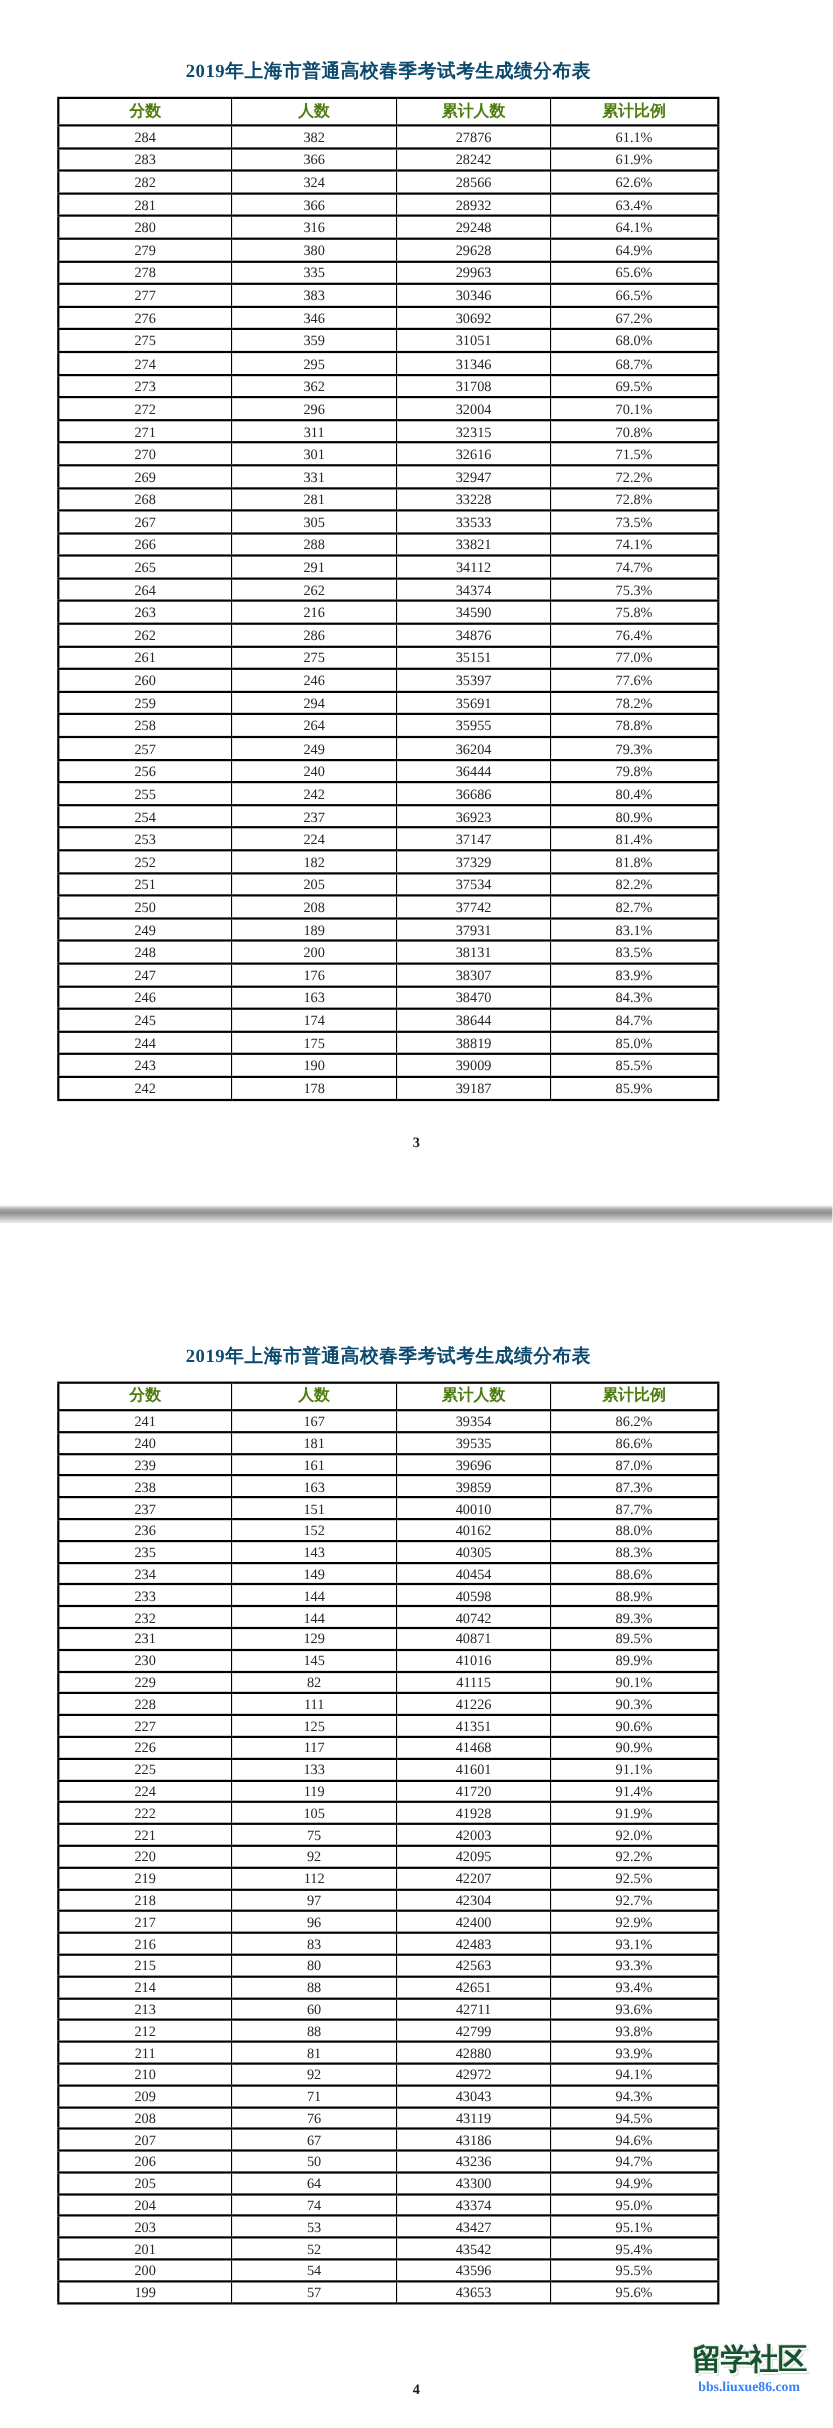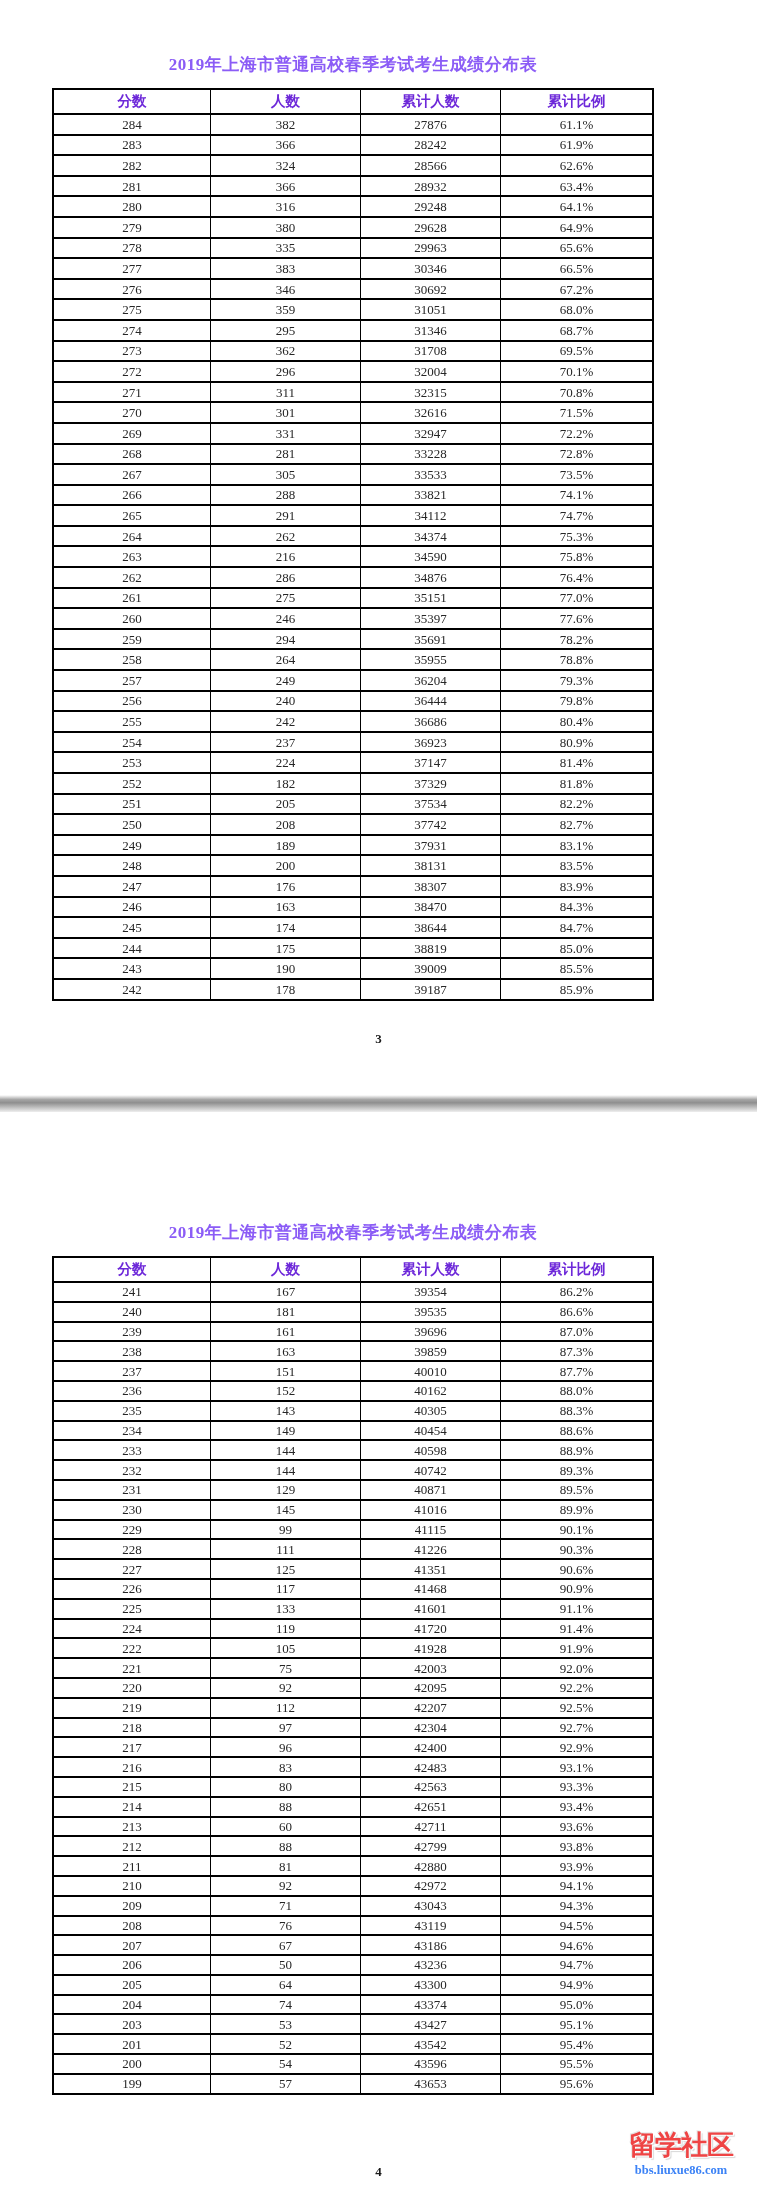--- a/index.html
+++ b/index.html
@@ -13,21 +13,21 @@
     color:#1f1f1f;
   }
   .doc-title{
     position:absolute;
     left:52px;
     width:602px;
     margin:0;
     text-align:center;
     font-size:17px;
     font-weight:700;
-    color:#8b5cf6;
+    color:#0c4a6e;
     letter-spacing:0.5px;
     white-space:nowrap;
   }
   .t1{top:53px;}
   .t2{top:1221px;}
   .score-table{
     position:absolute;
     left:52px;
     width:602px;
     border-collapse:collapse;
@@ -45,21 +45,21 @@
     text-align:center;
     vertical-align:middle;
     padding:0;
     line-height:1;
     overflow:hidden;
   }
   .score-table th{
     height:23px;
     font-size:14.5px;
     font-weight:700;
-    color:#6d28d9;
+    color:#4d7c0f;
   }
   .score-table th:nth-child(1){width:26.2%;}
   .score-table th:nth-child(2){width:25.1%;border-radius:12px;}
   .score-table th:nth-child(3){width:23.3%;}
   .score-table th:nth-child(4){width:25.4%;}
   .score-table td{
     font-size:13px;
     color:#262626;
   }
   .st1 td{height:18.6px;}
@@ -89,21 +89,21 @@
     top:2131px;
     right:2px;
     width:148px;
     text-align:center;
     user-select:none;
   }
   .wm-logo{
     font-size:27px;
     font-weight:700;
     letter-spacing:-1px;
-    color:#ef4444;
+    color:#14532d;
     text-shadow:1px 1px 0 #ffffff,-1px -1px 0 #e3e3e3,2px 2px 1px #d8d8d8;
     line-height:1.1;
     white-space:nowrap;
   }
   .wm-url{
     margin-top:2px;
     font-size:12.5px;
     font-weight:700;
     color:#3b82f6;
     text-shadow:1px 1px 0 #ffffff;
@@ -471,21 +471,21 @@
           <td>89.5%</td>
         </tr>
         <tr>
           <td>230</td>
           <td>145</td>
           <td>41016</td>
           <td>89.9%</td>
         </tr>
         <tr>
           <td>229</td>
-          <td>99</td>
+          <td>82</td>
           <td>41115</td>
           <td>90.1%</td>
         </tr>
         <tr>
           <td>228</td>
           <td>111</td>
           <td>41226</td>
           <td>90.3%</td>
         </tr>
         <tr>

